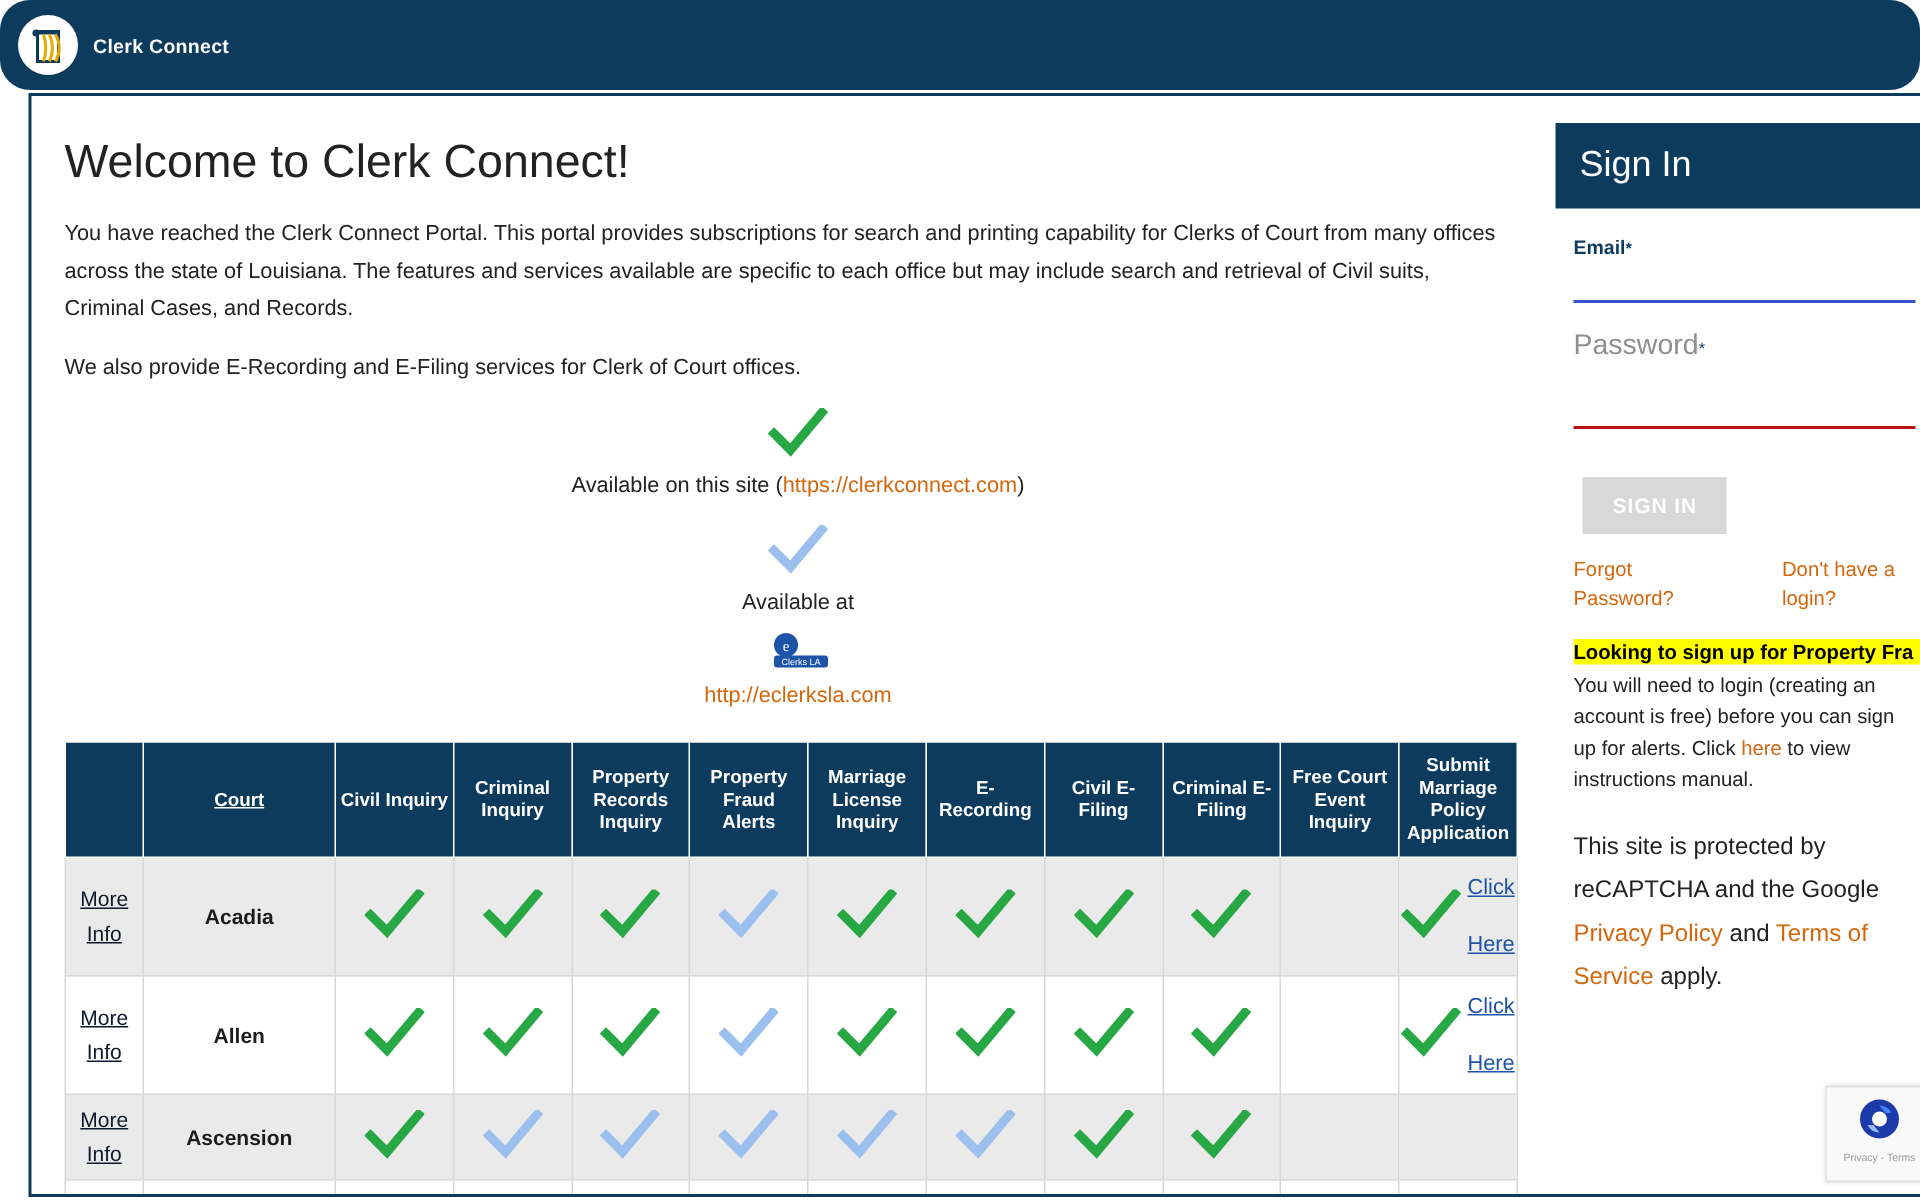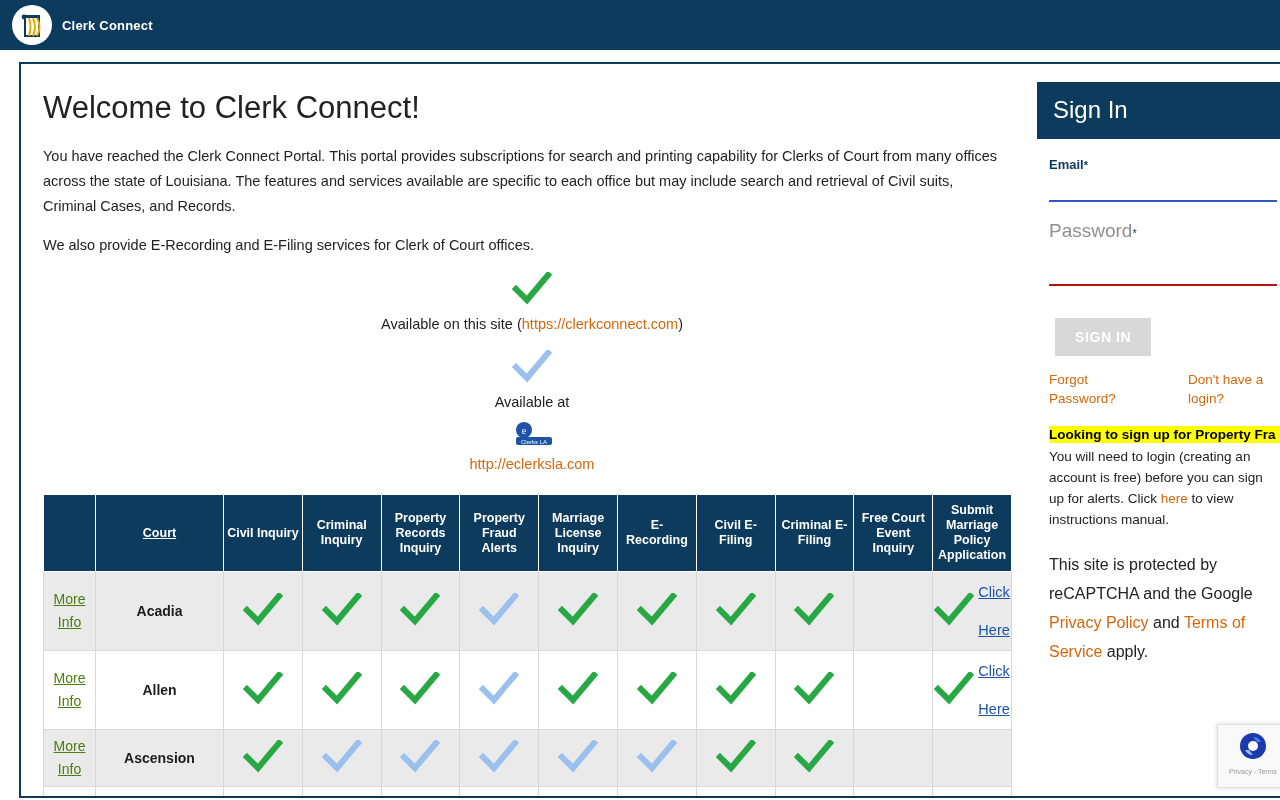--- a/index.html
+++ b/index.html
@@ -6,25 +6,26 @@
   html, body {
     margin: 0; padding: 0;
     width: 1280px; height: 800px;
     overflow: hidden;
     font-family: "Liberation Sans", sans-serif;
     background: #ffffff;
   }
 
   
   .topbar {
-    height: 50px;
+    height: 60px;
     background: #0d3b5e;
     display: flex;
     align-items: center;
     padding: 0 12px;
+    border-radius: 20px;
   }
   .logo-wrap {
     width: 40px; height: 40px;
     border-radius: 50%;
     background: #ffffff;
     display: flex; align-items: center; justify-content: center;
     overflow: hidden;
     flex: 0 0 auto;
   }
   .brand {
@@ -117,21 +118,21 @@
     font-size: 14px;
   }
   table.grid tr.alt td { background: #eaeaea; }
   td.court {
     font-weight: bold;
     font-size: 14.5px;
     color: #1c1c1c;
     line-height: 19px;
   }
   td.info a {
-    color: #4d7c0f;
+    color: #0f172a;
     font-size: 14px;
     text-decoration: underline;
     display: block;
     line-height: 23px;
   }
   td.apply {
     position: relative;
   }
   .apply-inner {
     display: flex;

